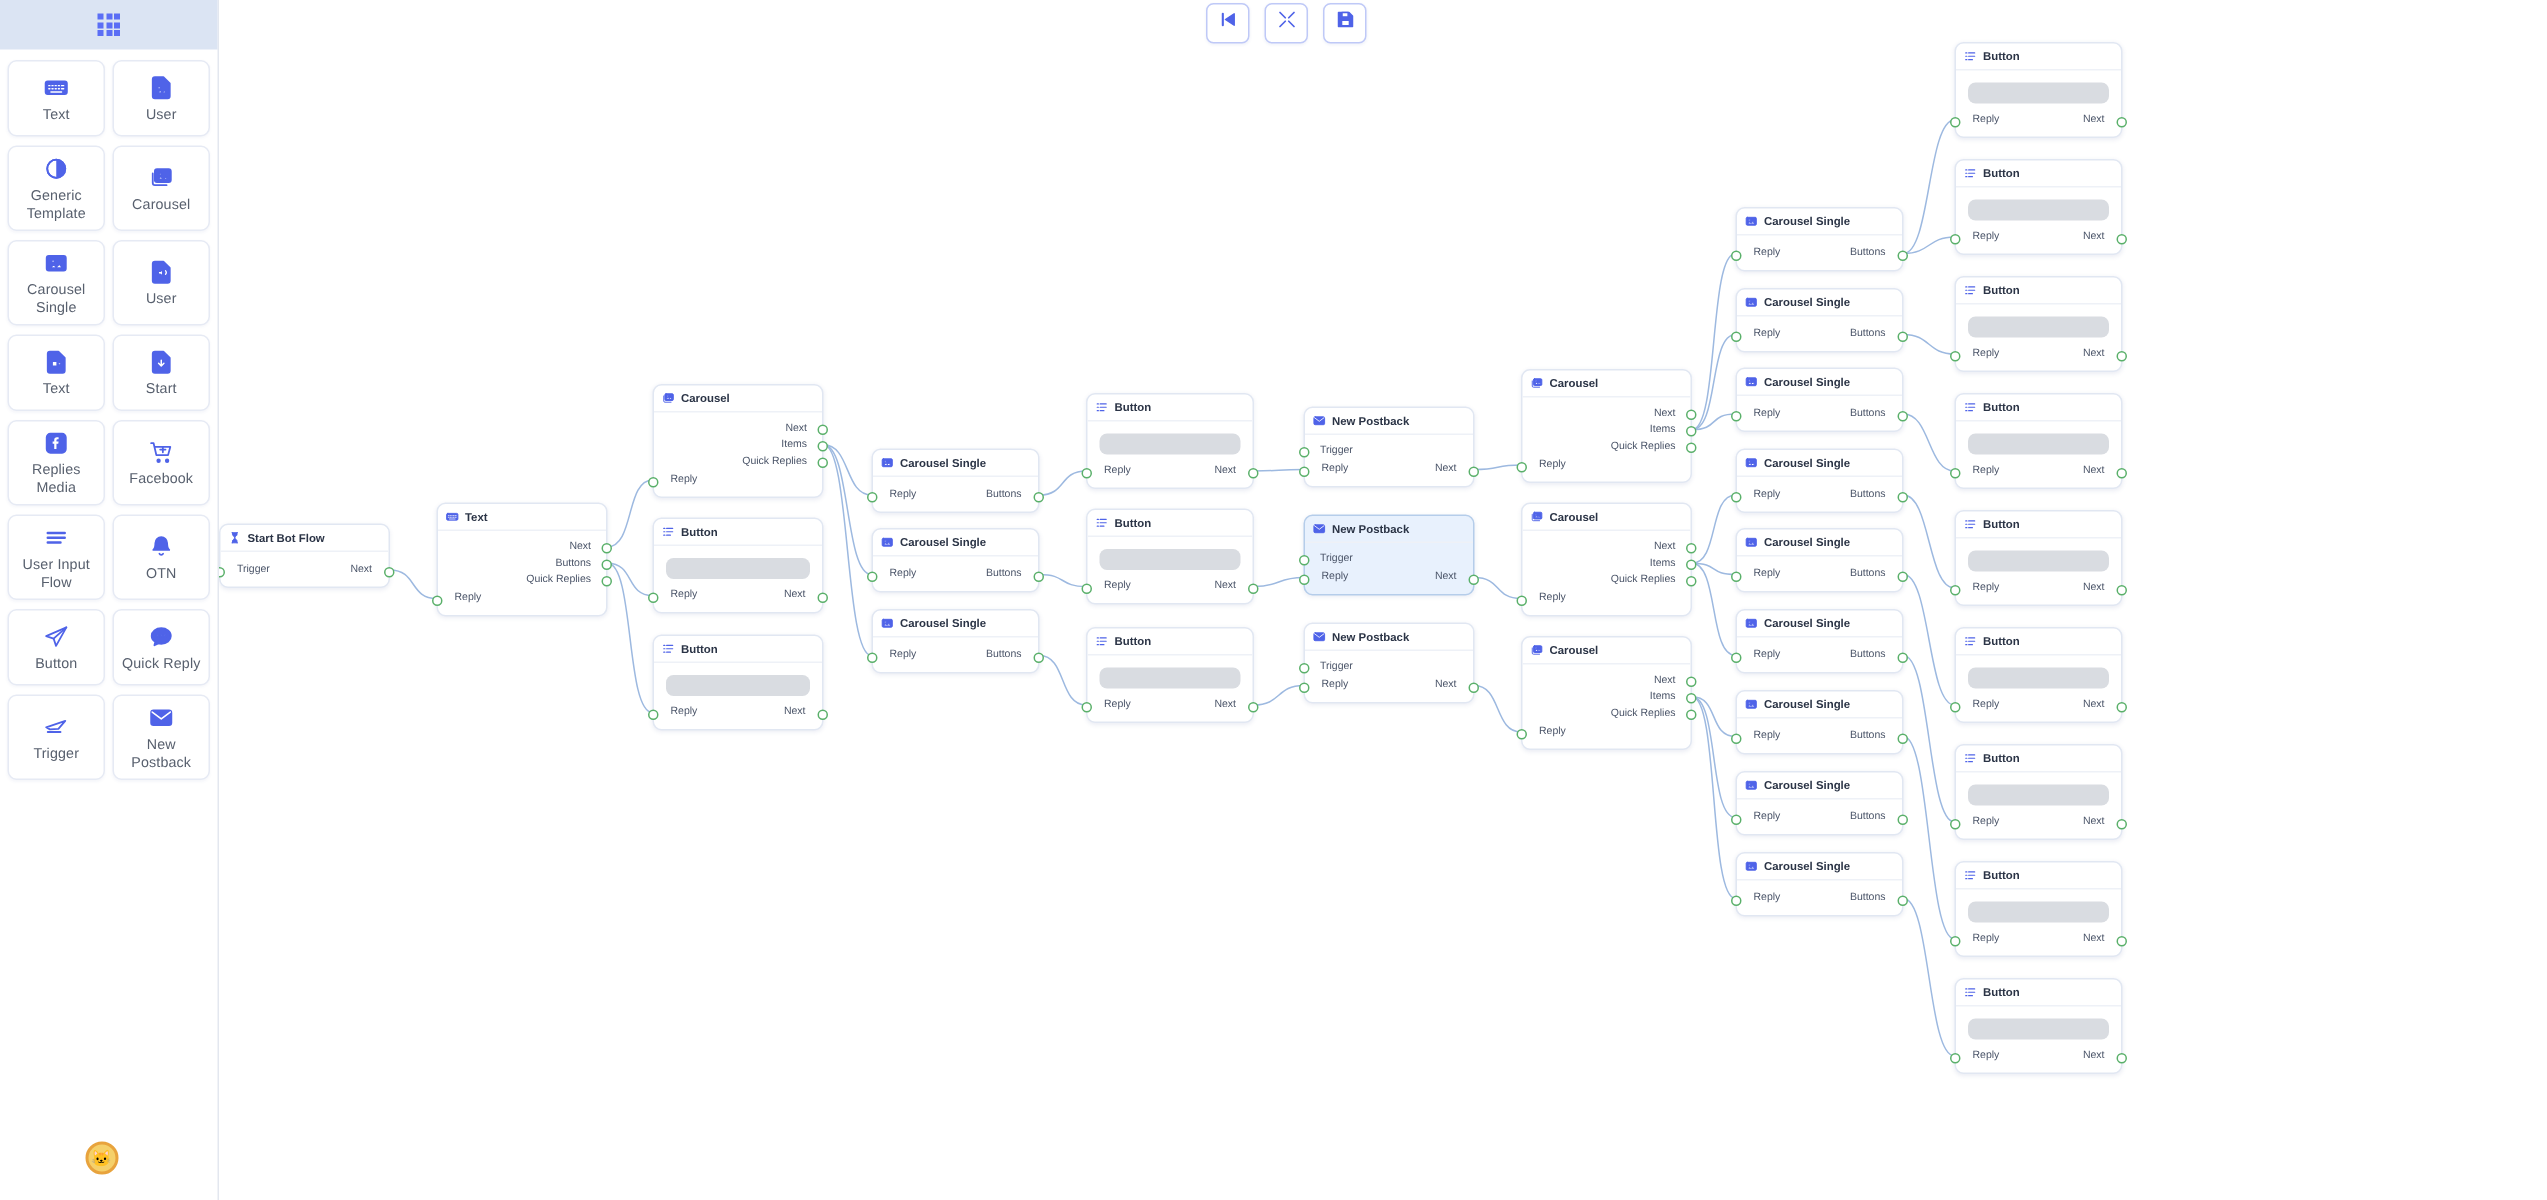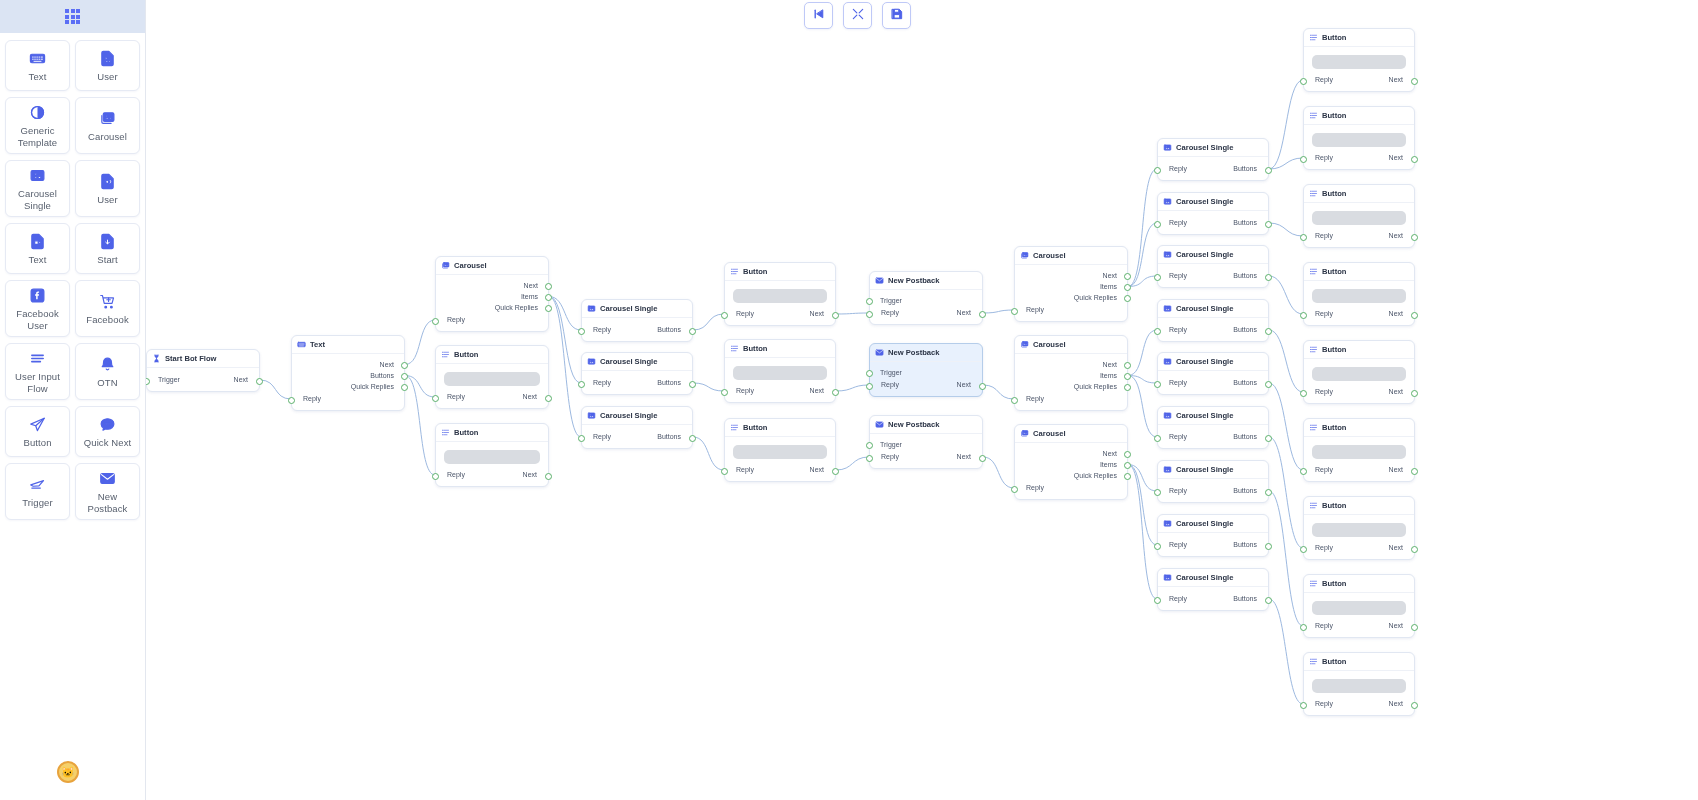--- a/index.html
+++ b/index.html
@@ -200,21 +200,21 @@
               <path d="M14 2H6a2 2 0 0 0-2 2v16a2 2 0 0 0 2 2h12a2 2 0 0 0 2-2V8z" fill="#4f63e8"></path>
               <path d="M12 10v5M9.5 13l2.5 2.5L14.5 13" stroke="#fff" stroke-width="1.4"></path>
             </svg></span>
           <span class="pal-lbl">Start</span>
         </div>
         <div class="pal-item">
           <span class="pal-ico"><svg width="17" height="17" viewBox="0 0 24 24" fill="none" stroke="#4f63e8" stroke-width="1.7" stroke-linecap="round" stroke-linejoin="round">
               <rect x="3" y="3" width="18" height="18" rx="3.5" fill="#4f63e8"></rect>
               <path d="M14.2 8.2h-1.1c-.6 0-.9.3-.9.9v1.3h2l-.3 2h-1.7v5h-2.1v-5H8.6v-2h1.5V9c0-1.6.9-2.6 2.6-2.6h1.5z" fill="#fff" stroke="none"></path>
             </svg></span>
-          <span class="pal-lbl">Facebook User</span>
+          <span class="pal-lbl">Replies Media</span>
         </div>
         <div class="pal-item">
           <span class="pal-ico"><svg width="17" height="17" viewBox="0 0 24 24" fill="none" stroke="#4f63e8" stroke-width="1.7" stroke-linecap="round" stroke-linejoin="round">
               <circle cx="9.5" cy="20" r="1.2" fill="#4f63e8"></circle>
               <circle cx="17.5" cy="20" r="1.2" fill="#4f63e8"></circle>
               <path d="M2.5 3.5h2.3l2.6 11.2h11l2.1-7.7H6"></path>
               <path d="M13.5 7v5M11 9.5h5"></path>
             </svg></span>
           <span class="pal-lbl">Facebook</span>
         </div>
@@ -238,21 +238,21 @@
             </svg></span>
           <span class="pal-lbl">Button</span>
         </div>
         <div class="pal-item">
           <span class="pal-ico"><svg width="17" height="17" viewBox="0 0 24 24" fill="none" stroke="#4f63e8" stroke-width="1.7" stroke-linecap="round" stroke-linejoin="round">
               <path d="M12 4C7 4 3 7.2 3 11.2c0 2.3 1.3 4.3 3.4 5.6L5.6 20l3.6-1.7c.9.2 1.8.3 2.8.3 5 0 9-3.2 9-7.4S17 4 12 4z" fill="#4f63e8"></path>
               <circle cx="8.6" cy="11.2" r="1" fill="#fff"></circle>
               <circle cx="12" cy="11.2" r="1" fill="#fff"></circle>
               <circle cx="15.4" cy="11.2" r="1" fill="#fff"></circle>
             </svg></span>
-          <span class="pal-lbl">Quick Next</span>
+          <span class="pal-lbl">Quick Reply</span>
         </div>
         <div class="pal-item">
           <span class="pal-ico"><svg width="17" height="17" viewBox="0 0 24 24" fill="none" stroke="#4f63e8" stroke-width="1.7" stroke-linecap="round" stroke-linejoin="round">
               <path d="M2.5 12.5l18-6-6.5 7.5-8 .5z"></path>
               <path d="M4 17h12" stroke-width="1.8"></path>
             </svg></span>
           <span class="pal-lbl">Trigger</span>
         </div>
         <div class="pal-item">
           <span class="pal-ico"><svg width="17" height="17" viewBox="0 0 24 24" fill="none" stroke="#4f63e8" stroke-width="1.7" stroke-linecap="round" stroke-linejoin="round">

